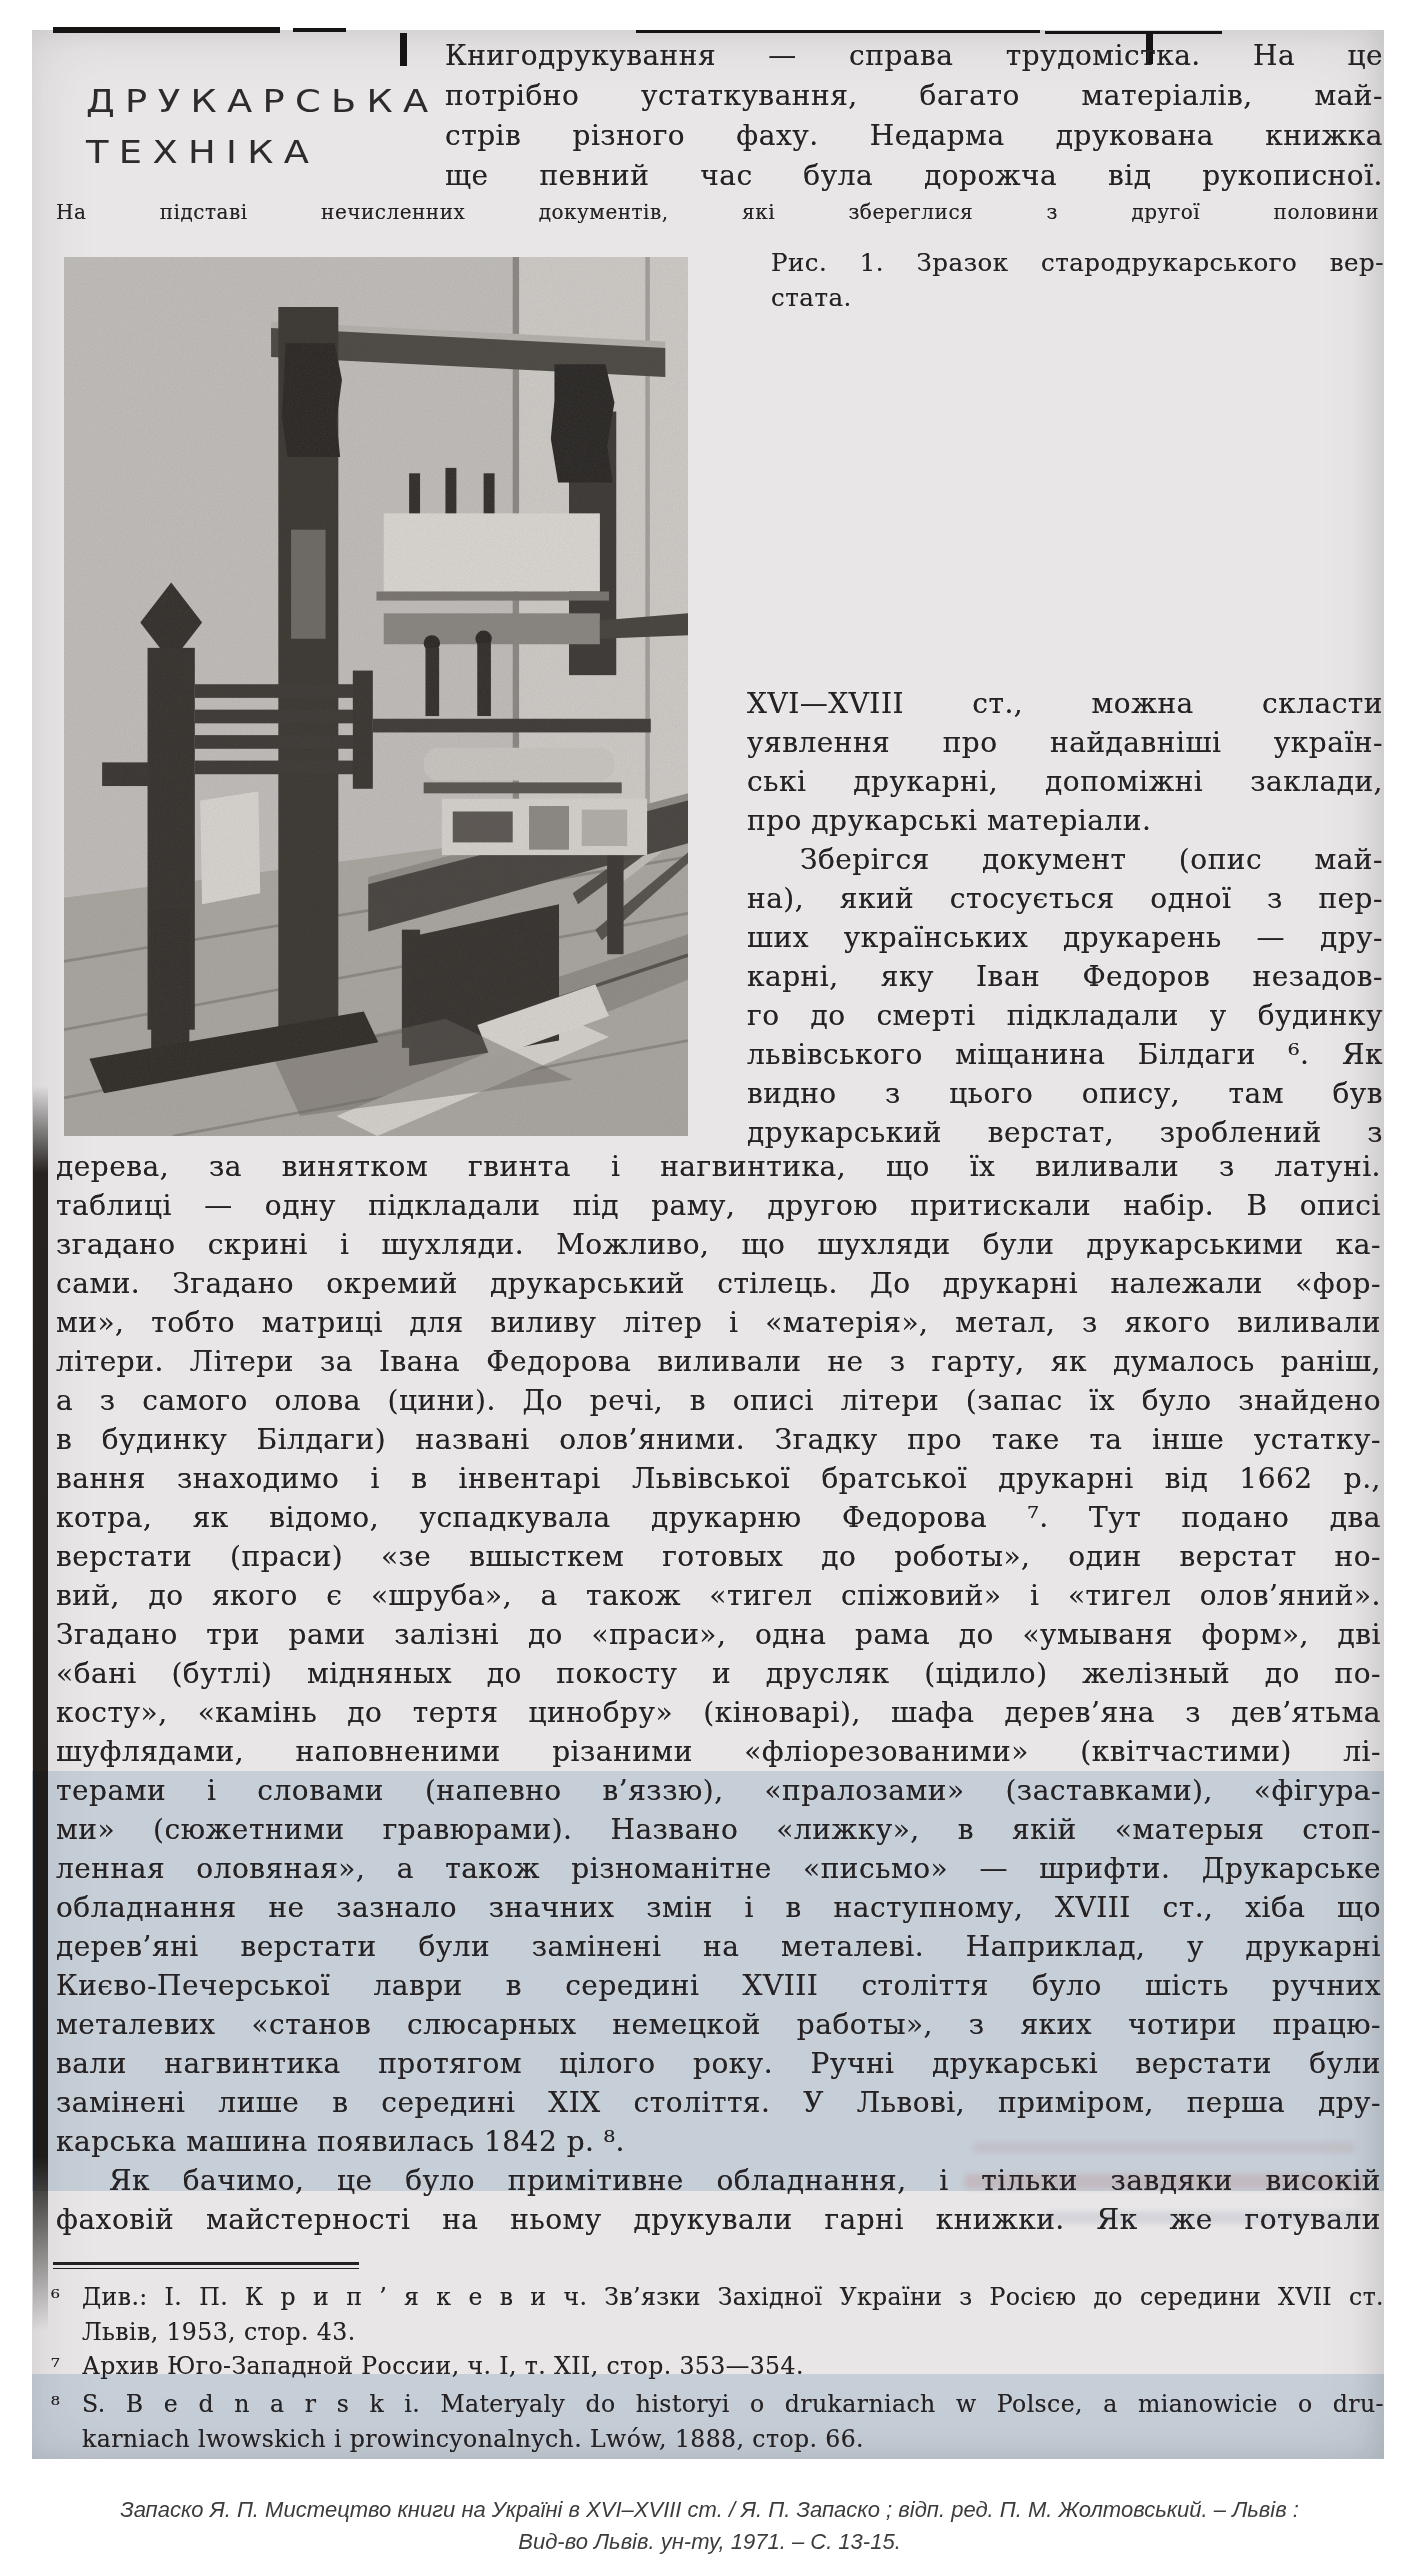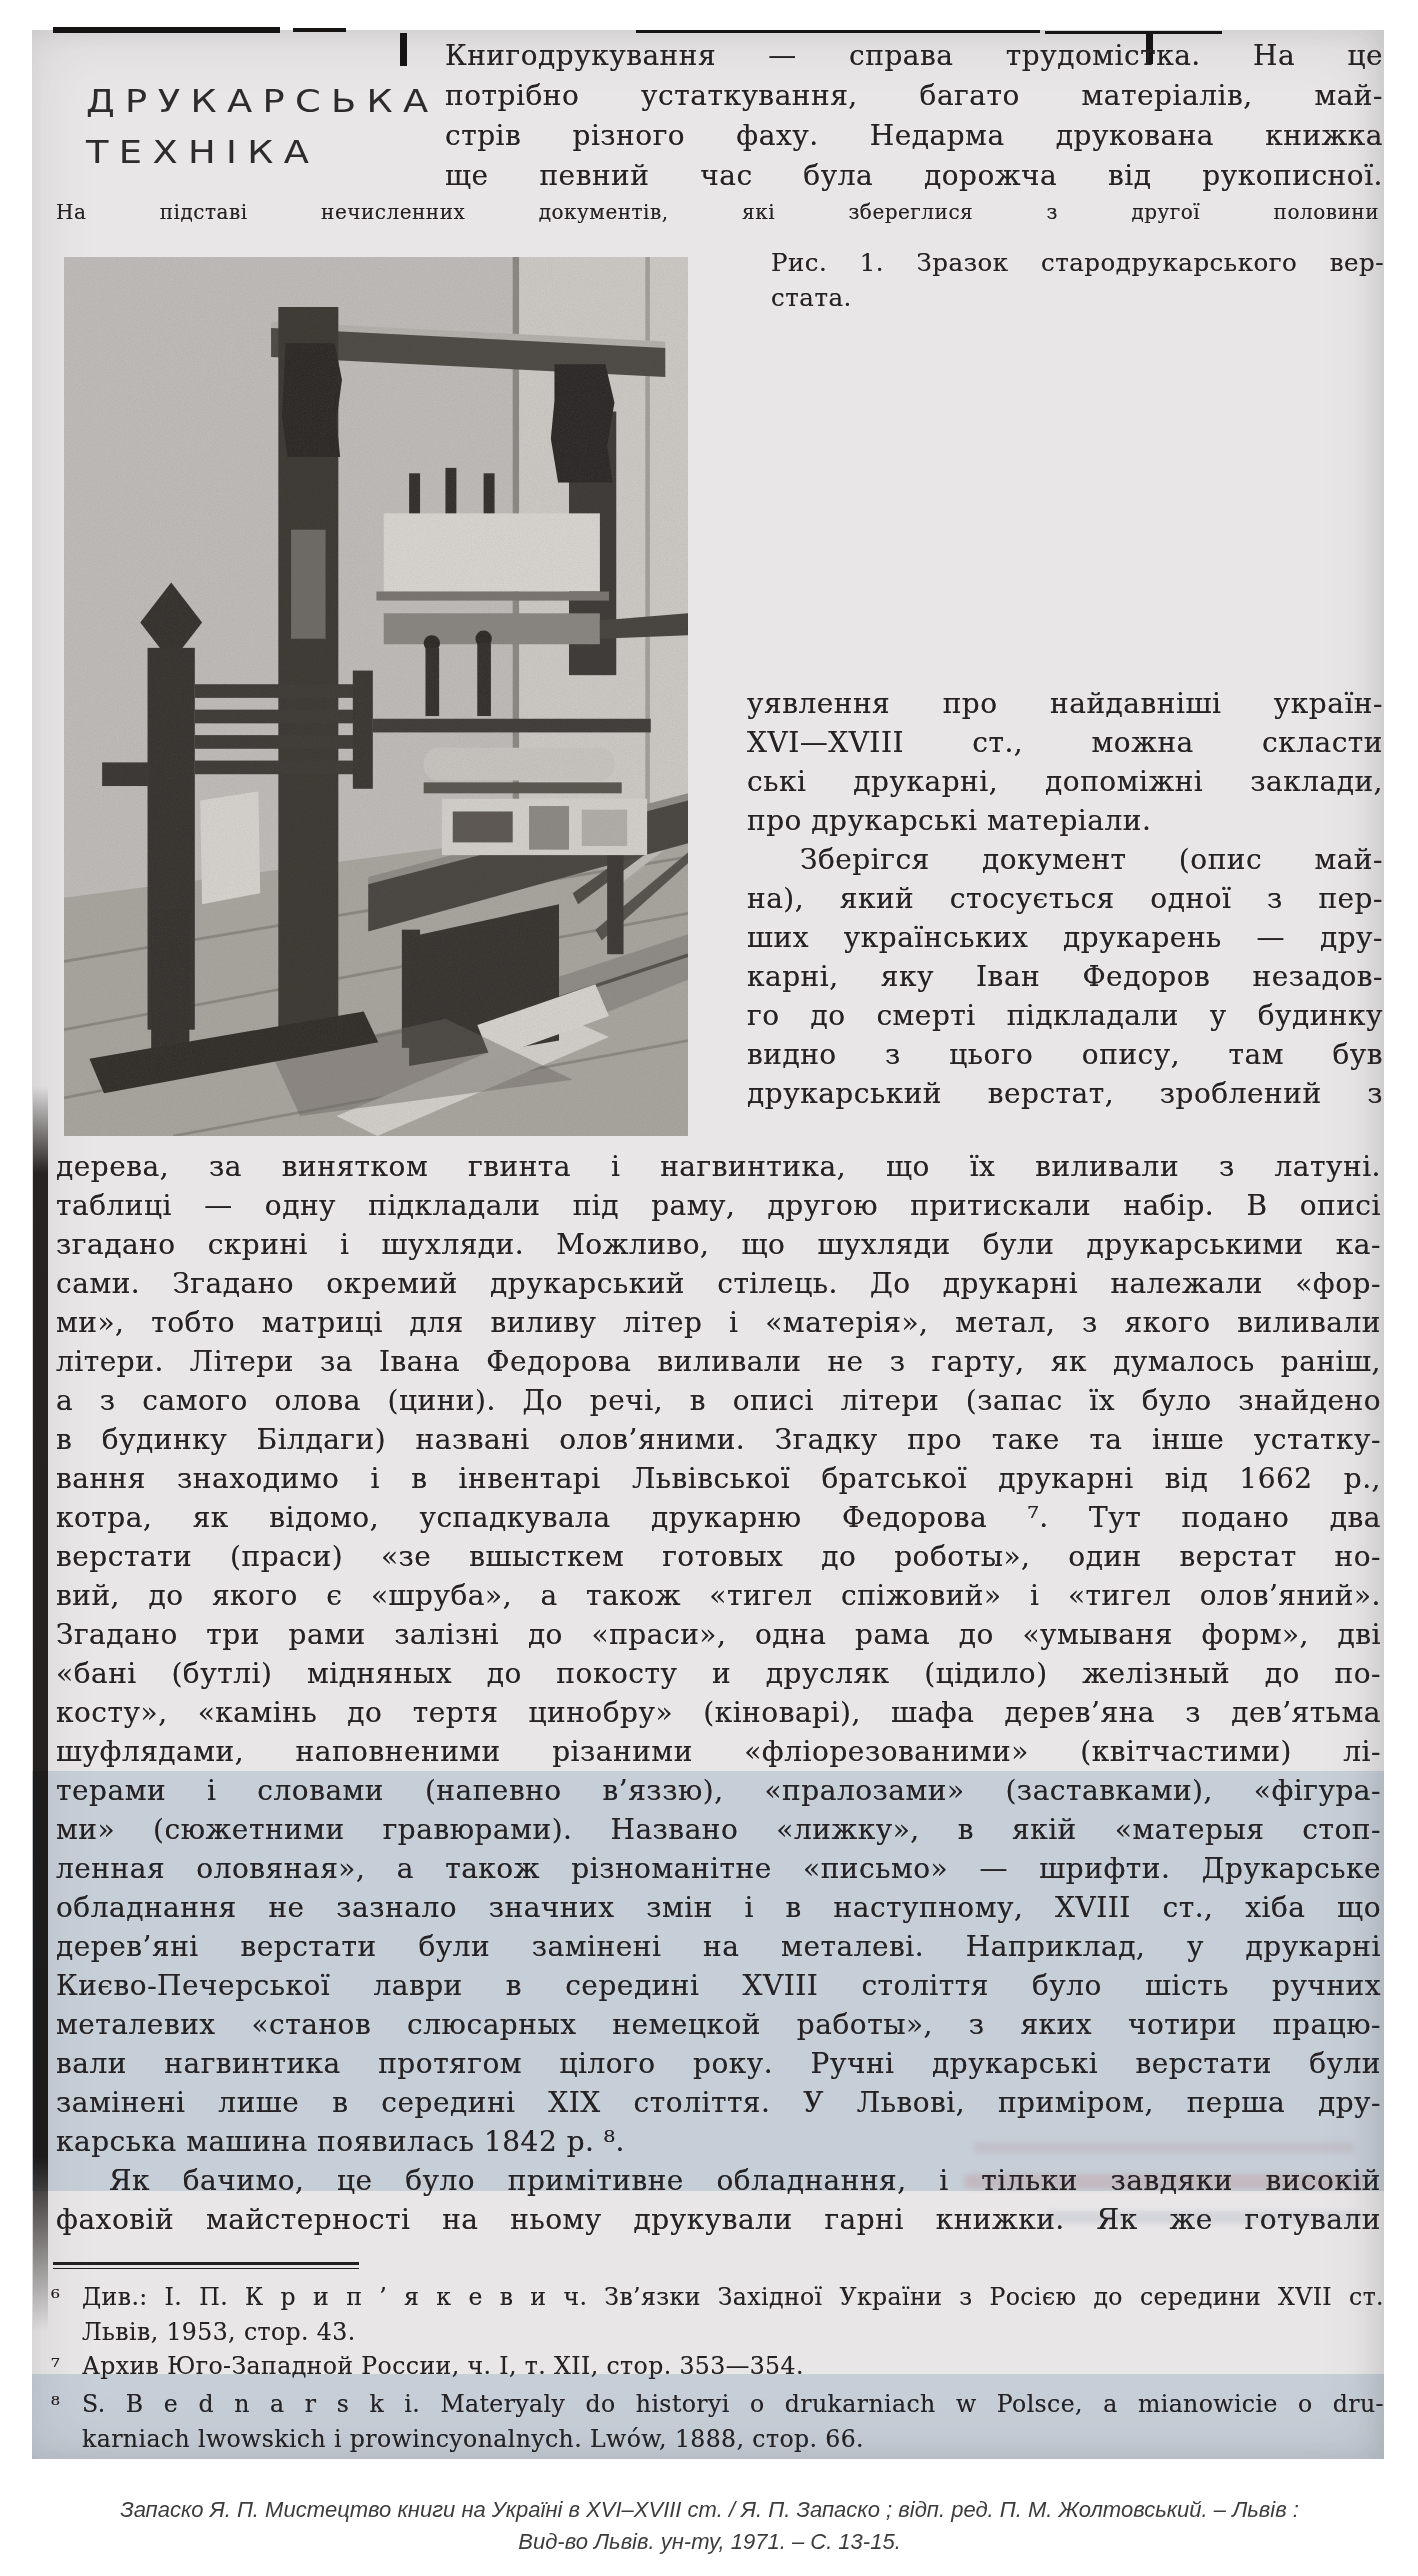--- a/index.html
+++ b/index.html
@@ -159,29 +159,30 @@
   </div>
 
   <div class="textblock" id="caption">
 
   <div class="line jline">Рис. 1. Зразок стародрукарського вер-</div>
       <div class="line jline last">стата.</div>
     </div>
 
   <div class="textblock" id="rcol">
 
-  <div class="line jline">уявлення про найдавніші україн-</div>
-      <div class="line jline">XVI—XVIII ст., можна скласти</div>
+  <div class="line jline">XVI—XVIII ст., можна скласти</div>
+      <div class="line jline">уявлення про найдавніші україн-</div>
       <div class="line jline">ські друкарні, допоміжні заклади,</div>
       <div class="line jline last">про друкарські матеріали.</div>
       <div class="line jline indent">Зберігся документ (опис май-</div>
       <div class="line jline">на), який стосується одної з пер-</div>
       <div class="line jline">ших українських друкарень — дру-</div>
       <div class="line jline">карні, яку Іван Федоров незадов-</div>
       <div class="line jline">го до смерті підкладали у будинку</div>
+      <div class="line jline">львівського міщанина Білдаги ⁶. Як</div>
       <div class="line jline">видно з цього опису, там був</div>
       <div class="line jline">друкарський верстат, зроблений з</div>
     </div>
 
   <div class="textblock" id="bodytext">
 
   <div class="line jline">дерева, за винятком гвинта і нагвинтика, що їх виливали з латуні.</div>
       <div class="line jline">таблиці — одну підкладали під раму, другою притискали набір. В описі</div>
       <div class="line jline">згадано скрині і шухляди. Можливо, що шухляди були друкарськими ка-</div>
       <div class="line jline">сами. Згадано окремий друкарський стілець. До друкарні належали «фор-</div>

